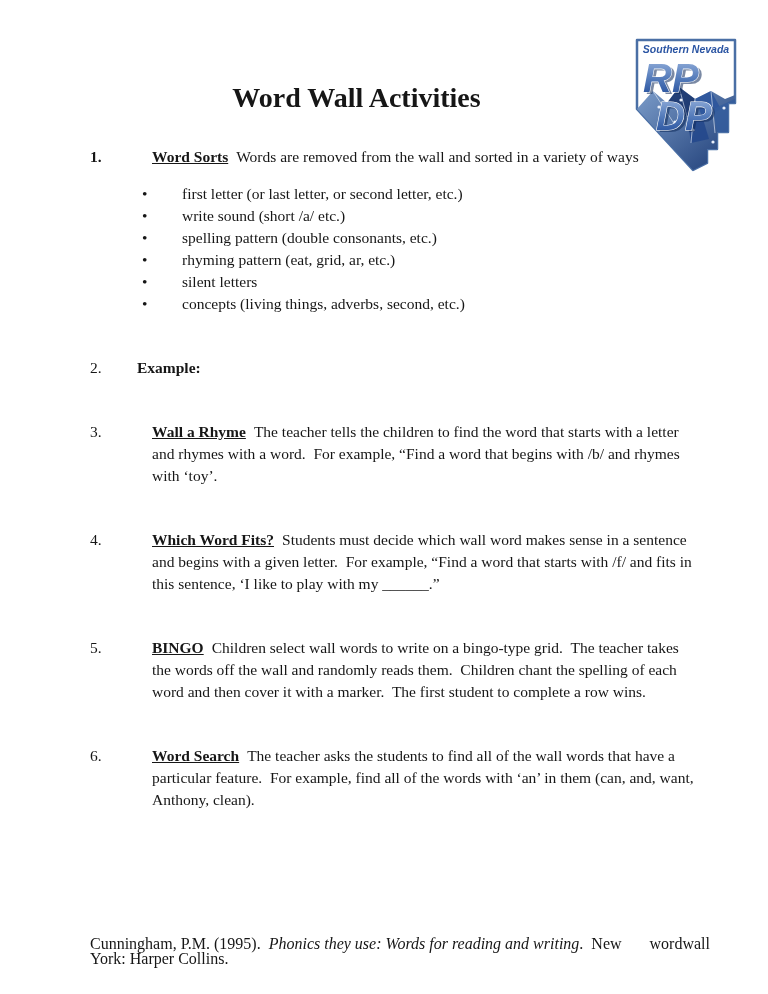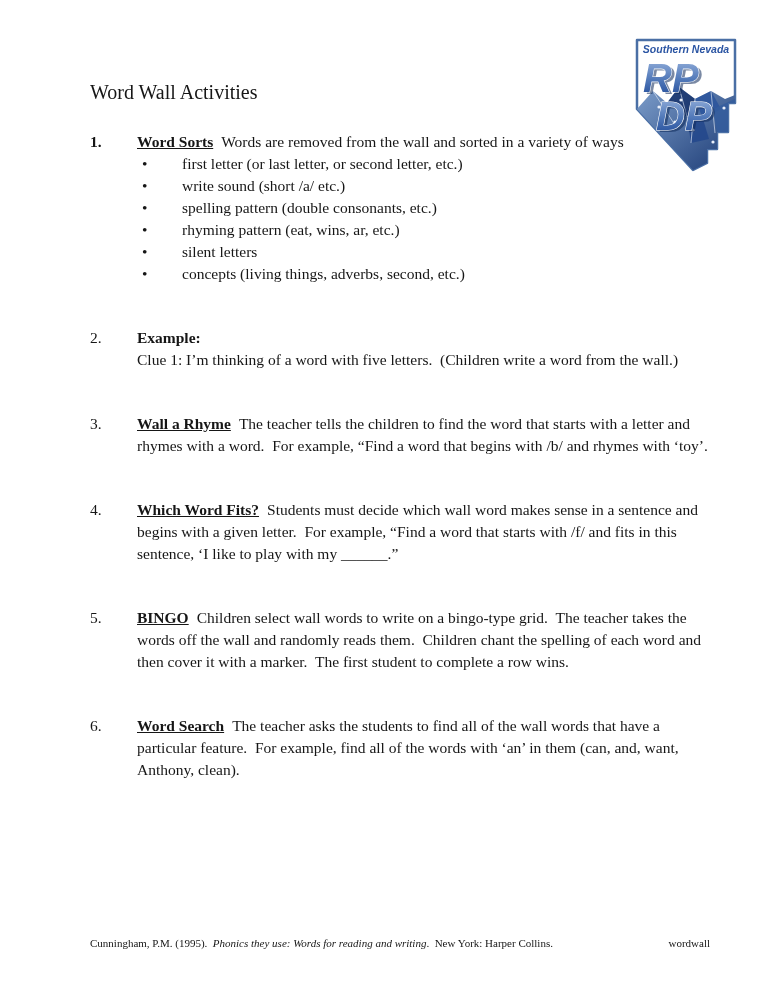--- a/index.html
+++ b/index.html
@@ -3,43 +3,43 @@
 <meta charset="utf-8">
 <style>
   html,body{margin:0;padding:0;background:#ffffff;}
   .page{
     position:relative;width:768px;height:994px;background:#ffffff;
     font-family:"Liberation Serif","DejaVu Serif",serif;color:#161616;
     overflow:hidden;
   }
   .doc-title{
     position:absolute;top:63px;left:90px;width:533px;
-    text-align:left;font-size:20px;font-weight:normal;line-height:32px;
+    text-align:center;font-size:28px;font-weight:bold;line-height:32px;
   }
   .logo{position:absolute;top:37px;right:27px;width:112px;height:136px;}
   .content{
     position:absolute;top:131px;left:90px;width:625px;
     font-size:15.5px;line-height:22px;
   }
   .activity{position:relative;padding-left:47px;margin-bottom:42px;}
   .activity:last-child{margin-bottom:0;}
   .num{position:absolute;left:0;top:0;}
   .num.bold{font-weight:bold;}
-  .act-body{margin:0;white-space:pre-wrap;}
+  .act-body{margin:15px;white-space:pre-wrap;}
   .act-heading{font-weight:bold;text-decoration:underline;margin-right:8px;}
   .bullets{list-style:none;margin:0;padding:0 0 0 5px;}
   .bullets li{display:flex;}
   .dot{width:16px;flex:none;}
   .b-text{flex:1;margin-left:24px;}
   .example{margin-top:14px;}
   .ex-label{font-weight:bold;}
   .clue{padding-left:42px;text-indent:-42px;white-space:pre-wrap;}
   .footer{
     position:absolute;left:90px;right:58px;top:936px;
-    font-size:11px;line-height:15px;display:flex;
+    font-size:16px;line-height:15px;display:flex;
     justify-content:space-between;align-items:baseline;white-space:pre-wrap;
   }
   .cite-title{font-style:italic;}
   .logo-text{font-family:"Liberation Sans","DejaVu Sans",sans-serif;}
 </style>
 </head>
 <body>
 
 <div class="page">
 
@@ -94,37 +94,36 @@
           <li>
             <span class="dot">•</span>
             <span class="b-text">write sound (short /a/ etc.)</span>
           </li>
           <li>
             <span class="dot">•</span>
             <span class="b-text">spelling pattern (double consonants, etc.)</span>
           </li>
           <li>
             <span class="dot">•</span>
-            <span class="b-text">rhyming pattern (eat, wins, ar, etc.)</span>
+            <span class="b-text">rhyming pattern (eat, grid, ar, etc.)</span>
           </li>
           <li>
             <span class="dot">•</span>
             <span class="b-text">silent letters</span>
           </li>
           <li>
             <span class="dot">•</span>
             <span class="b-text">concepts (living things, adverbs, second, etc.)</span>
           </li>
         </ul>
       </section>
       <section class="activity">
         <span class="num">2.</span>
         <div class="example">
           <div class="ex-label">Example:</div>
-          <div class="clue">Clue 1: I’m thinking of a word with five letters.  (Children write a word from the wall.)</div>
         </div>
       </section>
       <section class="activity">
         <span class="num">3.</span>
         <p class="act-body"><span class="act-heading">Wall a Rhyme</span><span class="act-desc">The teacher tells the children to find the word that starts with a letter and rhymes with a word.  For example, “Find a word that begins with /b/ and rhymes with ‘toy’.</span></p>
       </section>
       <section class="activity">
         <span class="num">4.</span>
         <p class="act-body"><span class="act-heading">Which Word Fits?</span><span class="act-desc">Students must decide which wall word makes sense in a sentence and begins with a given letter.  For example, “Find a word that starts with /f/ and fits in this sentence, ‘I like to play with my ______.”</span></p>
       </section>

